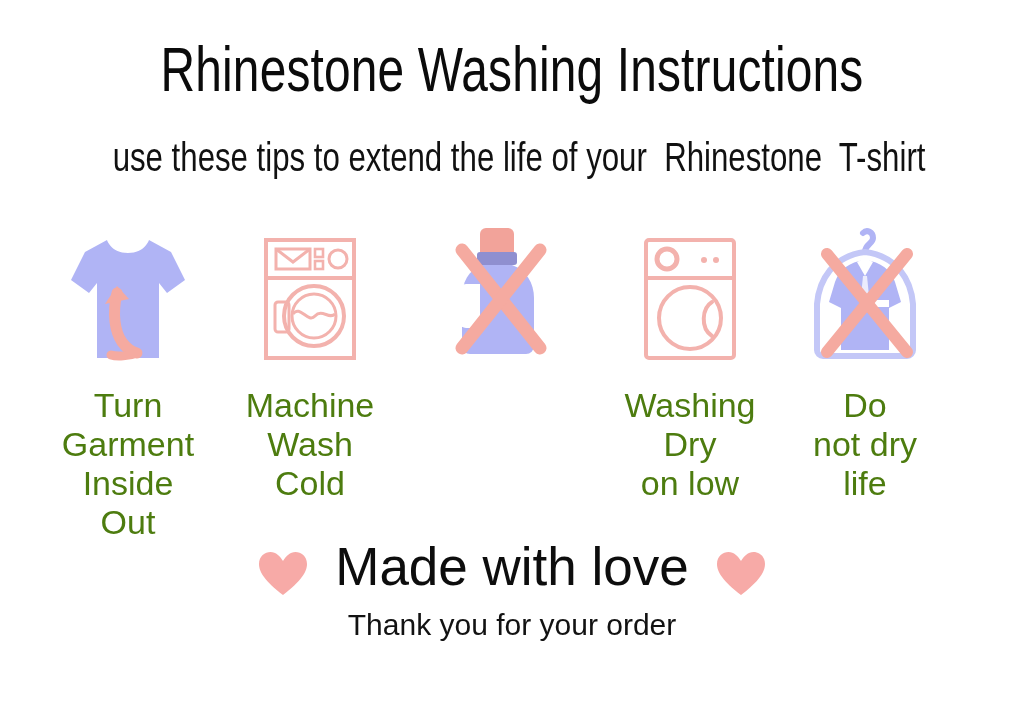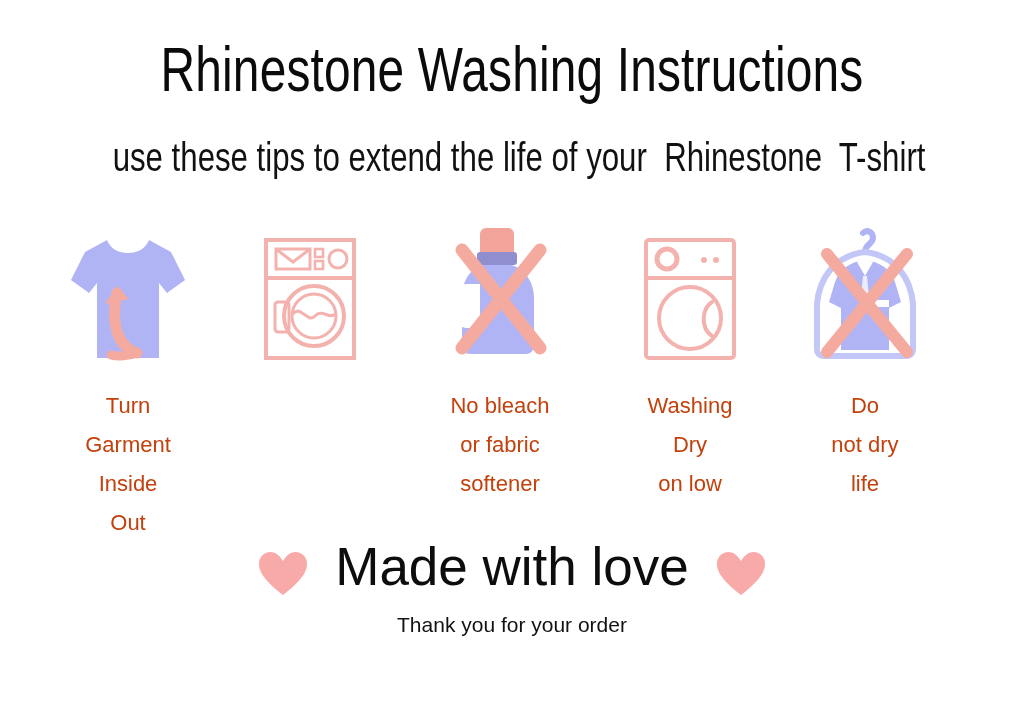--- a/index.html
+++ b/index.html
@@ -87,24 +87,24 @@
     top: 386px;
     width: 1024px;
     height: 150px;
   }
   .label-cell {
     position: absolute;
     top: 0;
     width: 200px;
     text-align: center;
     font-family: "Liberation Sans", sans-serif;
-    font-size: 22px;
+    font-size: 34px;
     line-height: 39px;
     font-weight: 400;
-    color: #c2410c;
+    color: #4d7c0f;
     white-space: pre-line;
   }
   .l0 { left: 28px;  }
   .l1 { left: 210px; }
   .l2 { left: 400px; }
   .l3 { left: 590px; }
   .l4 { left: 765px; }
 
   
   .made-row {
@@ -127,21 +127,21 @@
   }
   .heart { display: block; }
 
   .thanks {
     position: absolute;
     left: 0;
     top: 608px;
     width: 1024px;
     text-align: center;
     font-family: "Liberation Sans", sans-serif;
-    font-size: 21px;
+    font-size: 30px;
     line-height: 34px;
     font-weight: 400;
     color: #121212;
     white-space: nowrap;
   }
 </style>
 </head>
 <body>
 
 <div class="card">
@@ -236,23 +236,23 @@
       </svg>
     </div>
 
   </div>
 
   <div class="label-row">
     <div class="label-cell l0">Turn
 Garment
 Inside
 Out</div>
-    <div class="label-cell l2">No bleach
-or fabric
-softener</div>
+    <div class="label-cell l1">Machine
+Wash
+Cold</div>
     <div class="label-cell l3">Washing
 Dry
 on low</div>
     <div class="label-cell l4">Do
 not dry
 life</div>
   </div>
 
   <div class="made-row">
     <svg class="heart" width="52" height="48" viewBox="0 0 52 48">

